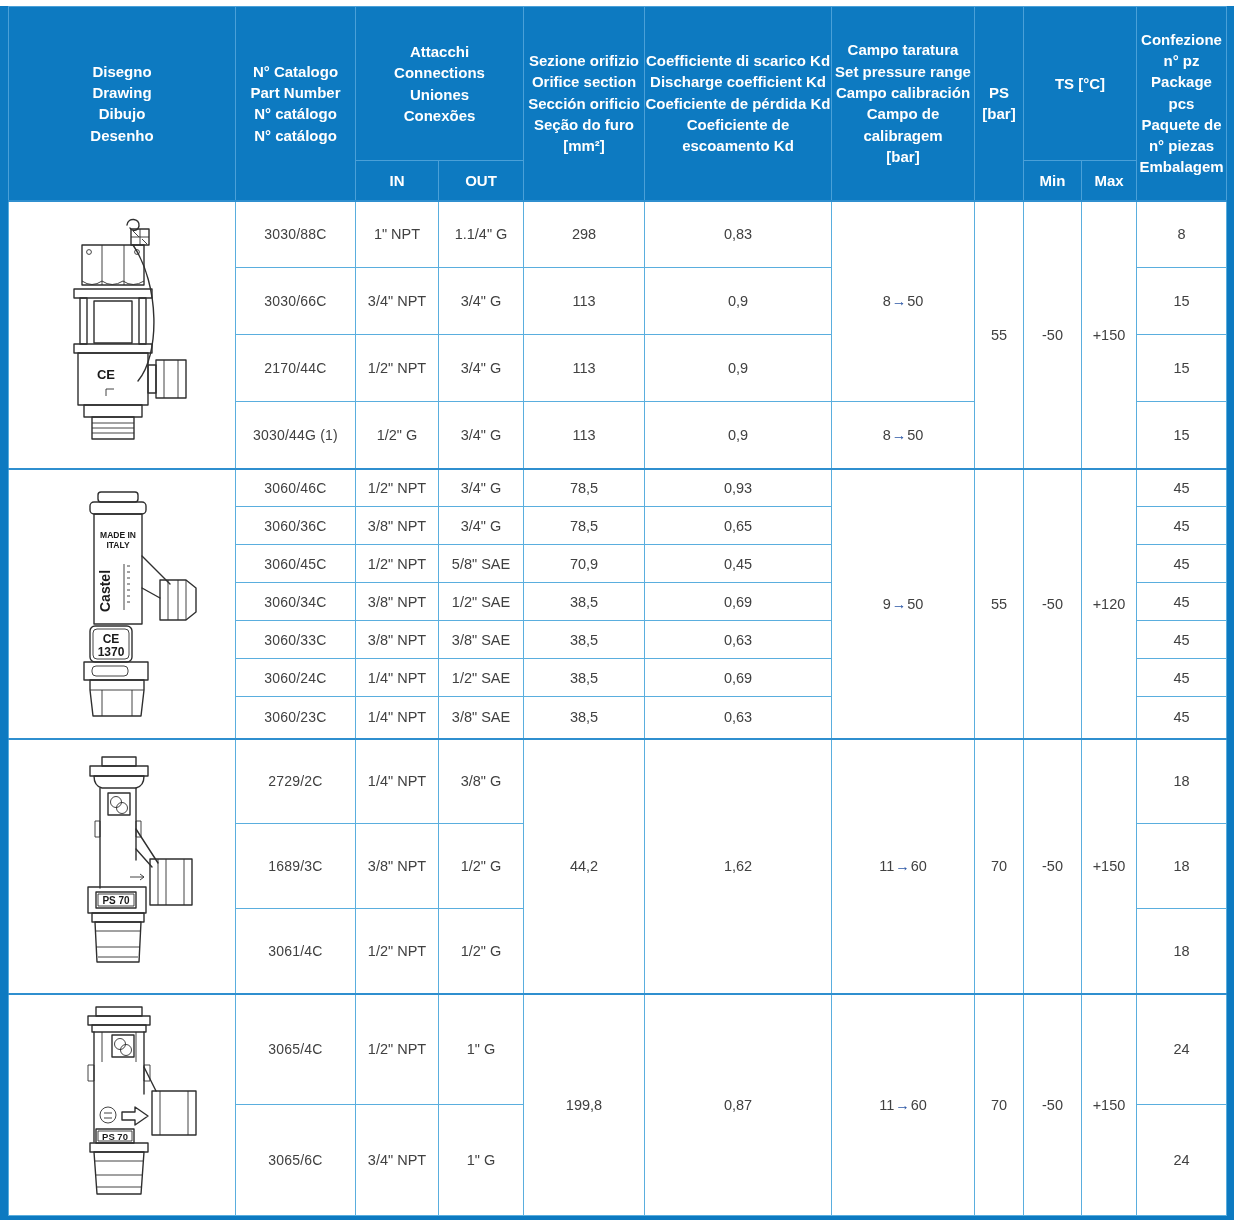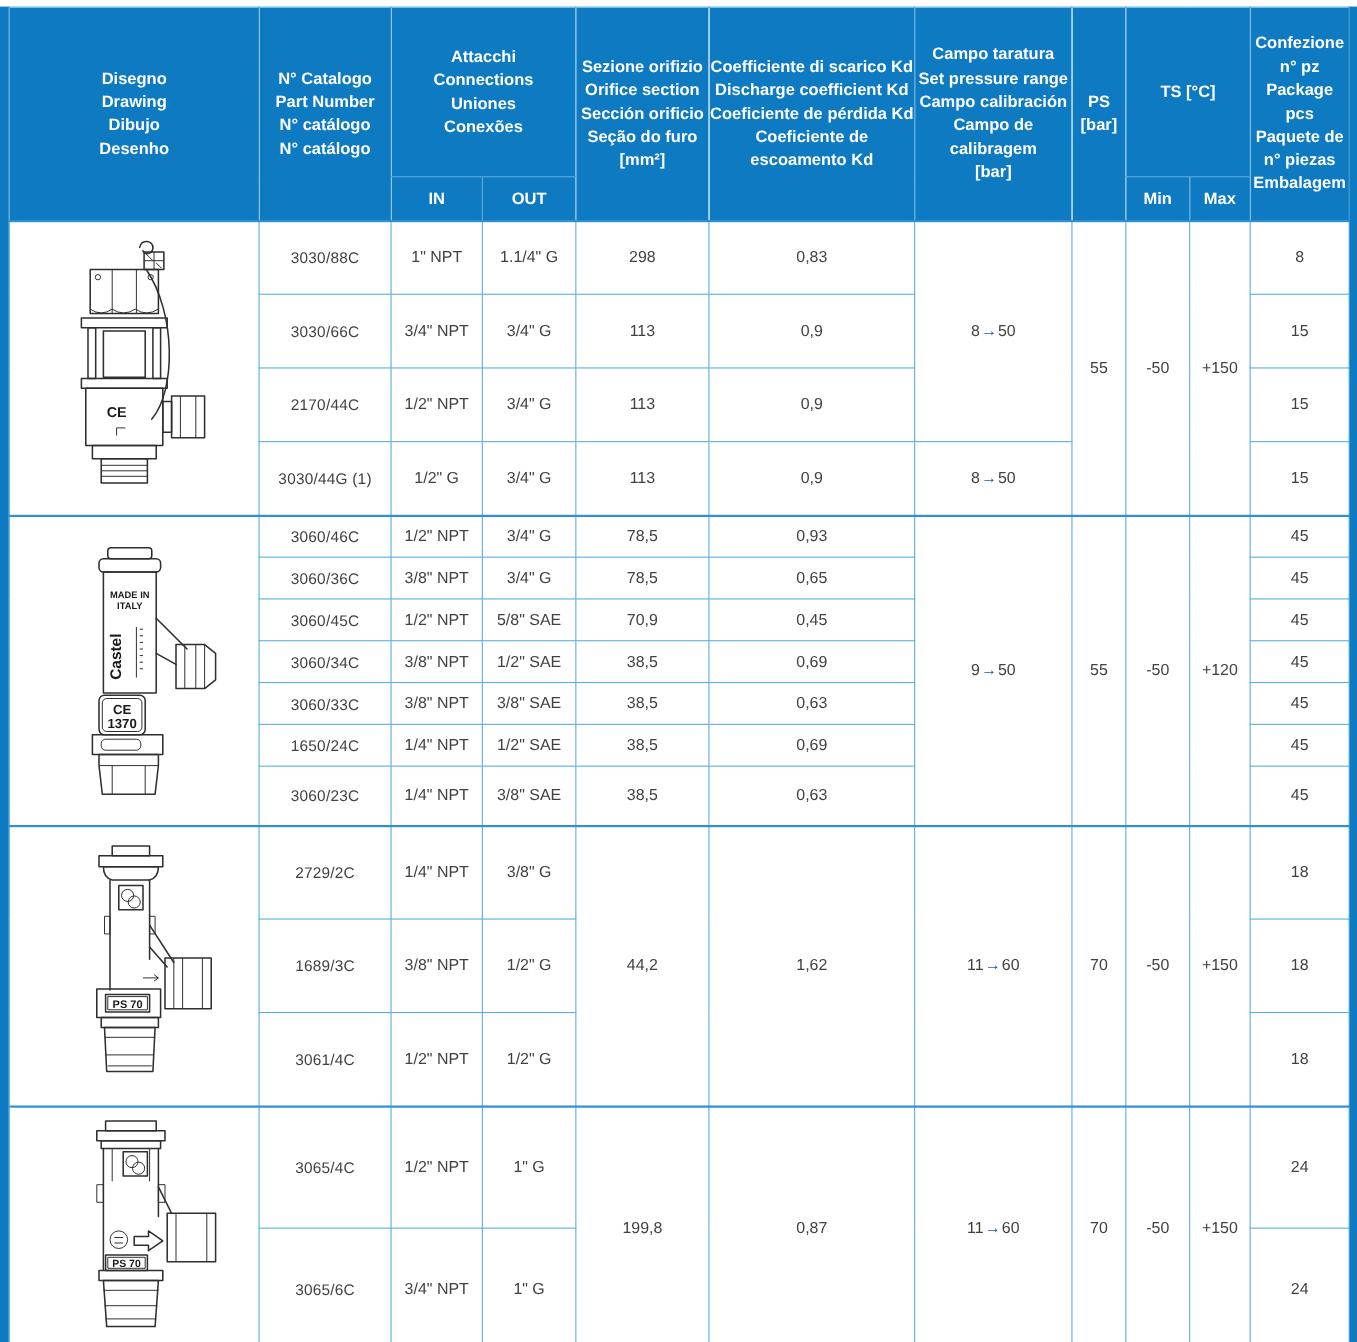--- a/index.html
+++ b/index.html
@@ -250,28 +250,28 @@
     </tr>
     <tr style="height:38px">
       <td class="catalog">3060/33C</td>
       <td>3/8" NPT</td>
       <td>3/8" SAE</td>
       <td>38,5</td>
       <td>0,63</td>
       <td>45</td>
     </tr>
     <tr style="height:38px">
-      <td class="catalog">1650/24C</td>
+      <td class="catalog">3060/24C</td>
       <td>1/4" NPT</td>
       <td>1/2" SAE</td>
       <td>38,5</td>
       <td>0,69</td>
       <td>45</td>
     </tr>
-    <tr style="height:54px">
+    <tr style="height:42px">
       <td class="catalog">3060/23C</td>
       <td>1/4" NPT</td>
       <td>3/8" SAE</td>
       <td>38,5</td>
       <td>0,63</td>
       <td>45</td>
     </tr>
   </tbody>
 
   <tbody>

